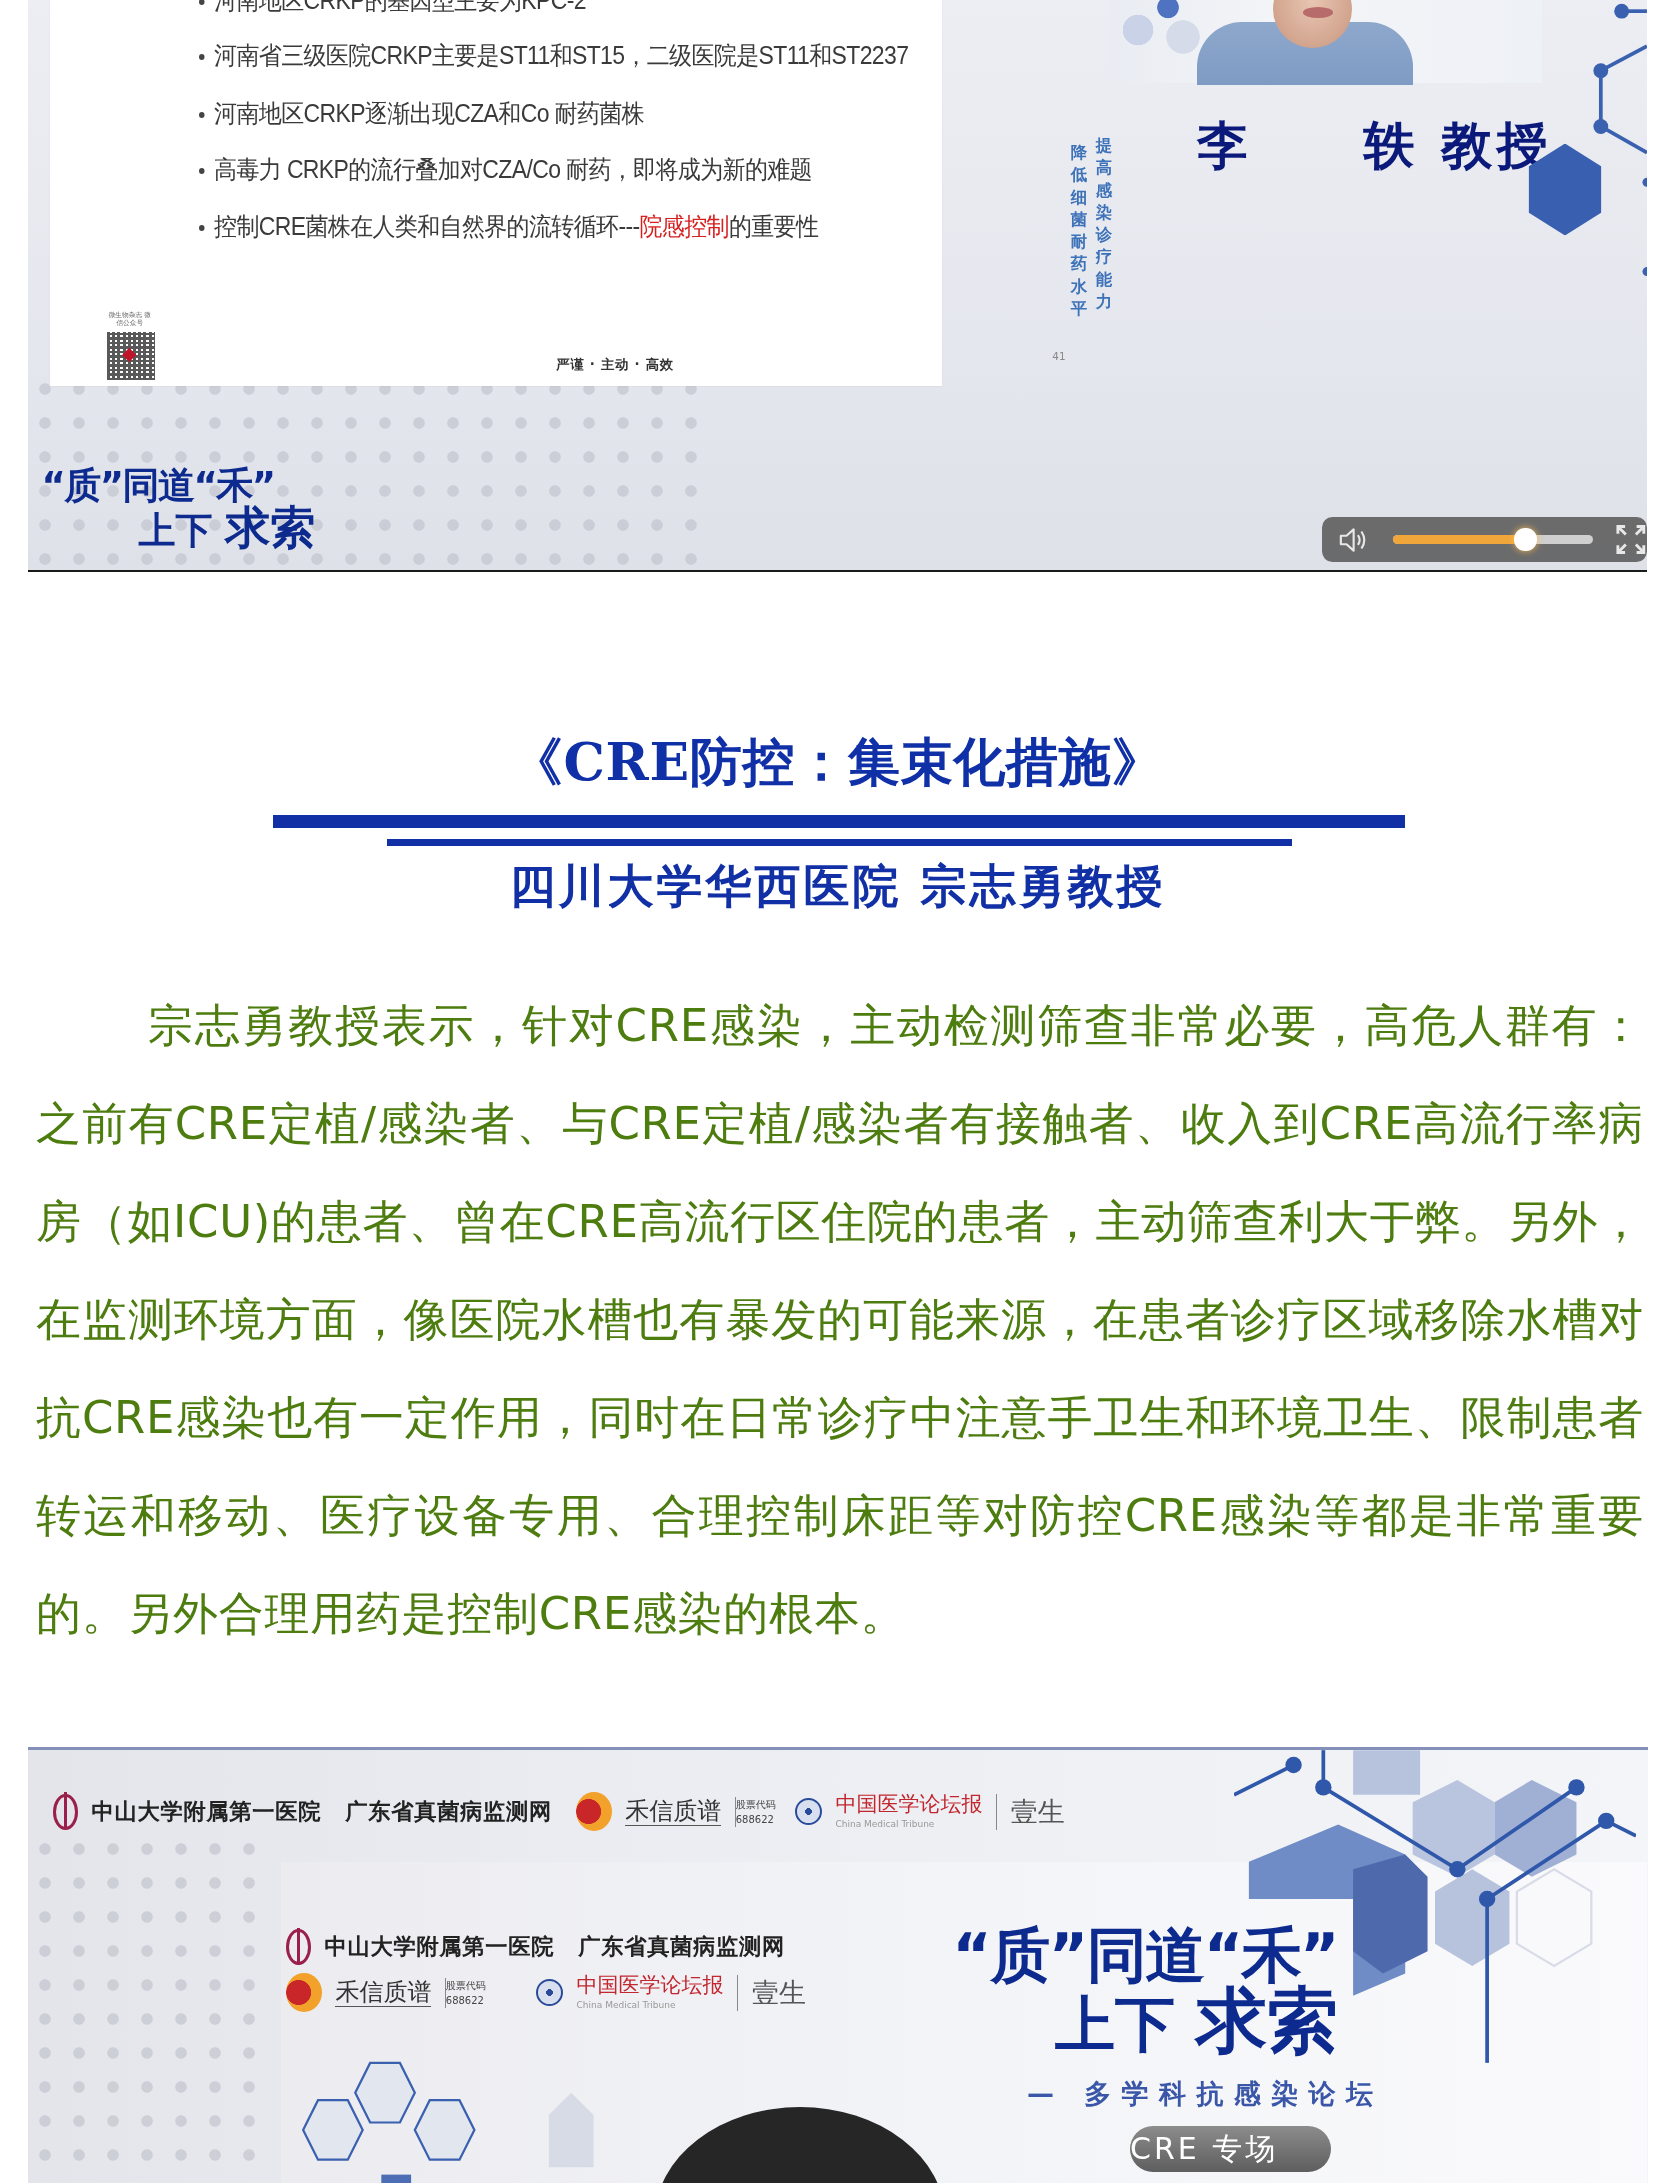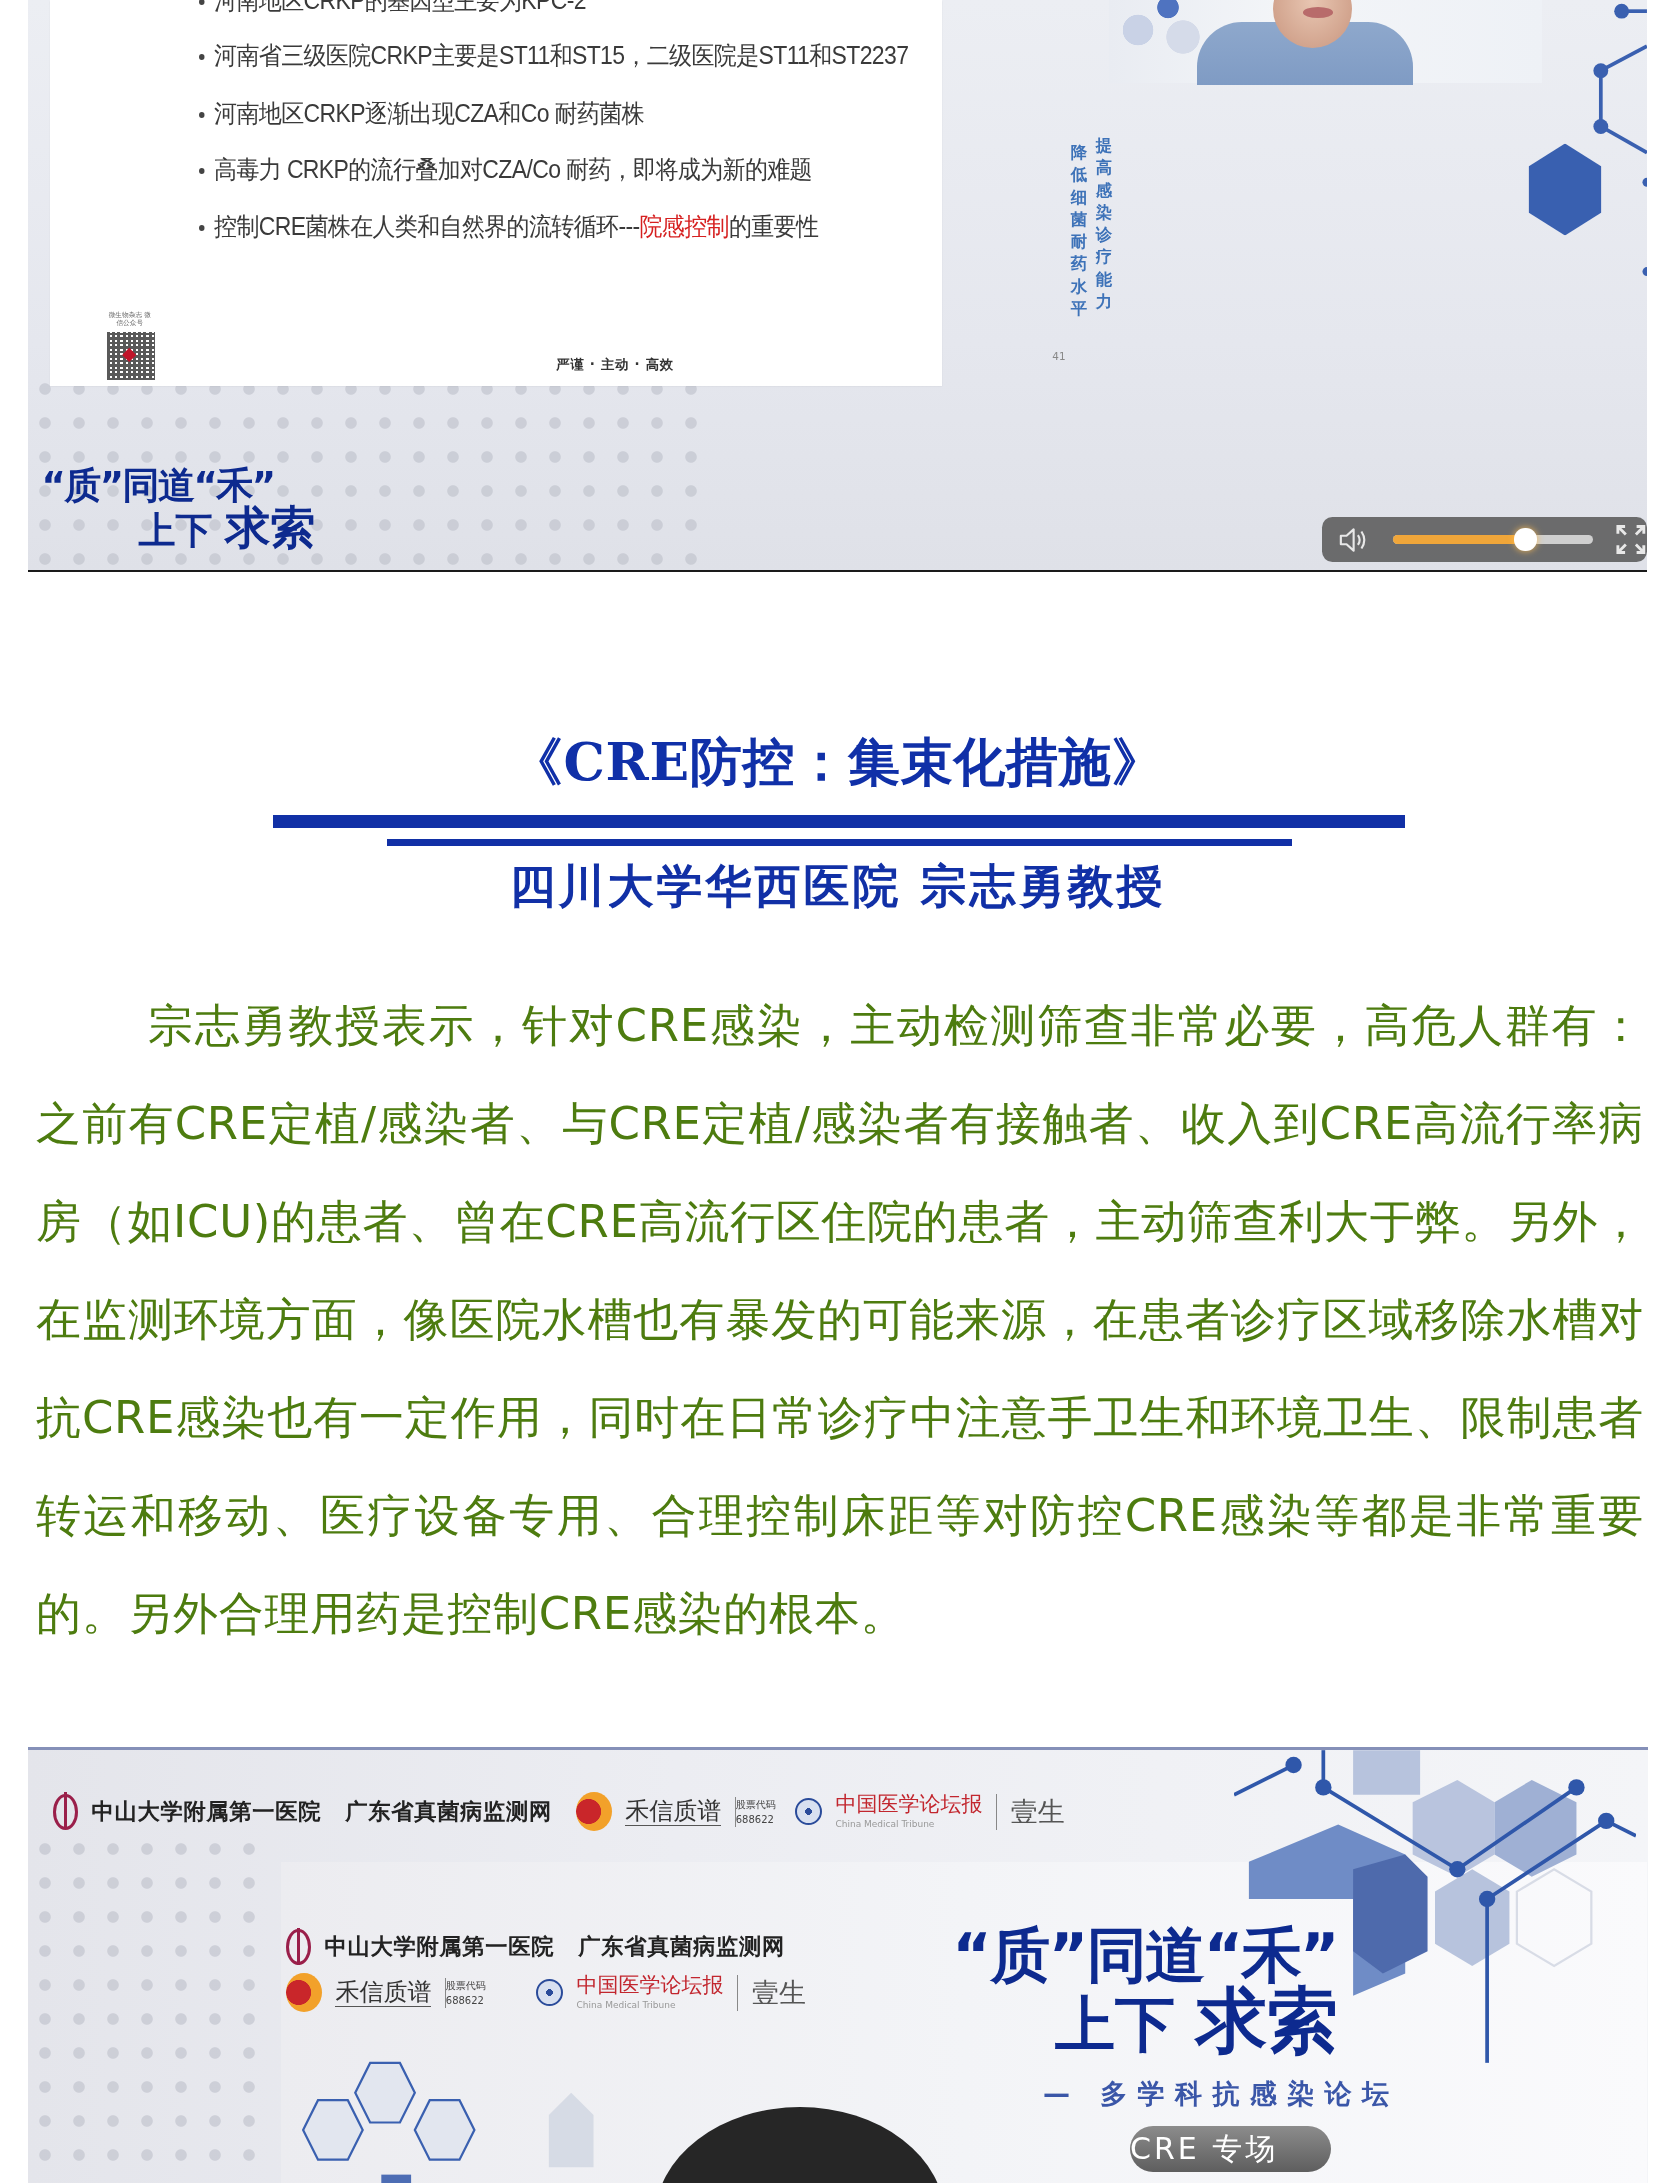--- a/index.html
+++ b/index.html
@@ -164,20 +164,21 @@
     <div class="abs vert" style="left:1019px;top:141px;">降低细菌耐药水平</div>
     <div class="abs vert" style="left:1044px;top:145px;top:134px;">提高感染诊疗能力</div>
   </div>
 
   <div class="abs speaker-cam" style="left:1081px;"></div>
   <div class="abs hex-bg" style="left:1095px;"></div>
   <div class="abs person-shirt" style="left:1169px;"></div>
   <div class="abs person-face" style="left:1245px;"></div>
   <div class="abs person-mouth" style="left:1275px;"></div>
 
+  <div class="abs speaker-name" style="left:1169px;">李　　轶 教授</div>
 
   <svg class="abs" style="left:1482px;top:0;width:137px;height:372px;" viewBox="0 0 184 500" width="137" height="372">
     <line x1="122" y1="95" x2="184" y2="62" stroke="#3a60b0" stroke-width="5"></line>
     <line x1="122" y1="95" x2="122" y2="170" stroke="#3a60b0" stroke-width="5"></line>
     <line x1="122" y1="170" x2="184" y2="205" stroke="#3a60b0" stroke-width="5"></line>
     <line x1="184" y1="15" x2="150" y2="15" stroke="#3a60b0" stroke-width="5"></line>
     <circle cx="122" cy="95" r="10" fill="#3a60b0"></circle>
     <circle cx="122" cy="170" r="10" fill="#3a60b0"></circle>
     <circle cx="150" cy="15" r="10" fill="#3a60b0"></circle>
     <circle cx="184" cy="245" r="6" fill="#3a60b0"></circle>
@@ -257,21 +258,21 @@
     <polygon points="400,90 430,60 460,90 460,160 400,160" fill="#d6dbe5"></polygon>
     <rect x="175" y="170" width="40" height="30" fill="#4d6db4"></rect>
   </svg>
 
   <div class="abs hair" style="left:627px;"></div>
 
   <div class="abs banner-title" style="left:804px;top:173px;width:506px;">
     <div class="l1">“质”同道“禾”</div>
     <div class="l2"><span>上下</span> <span class="big">求索</span></div>
   </div>
-  <div class="abs forum" style="left:999px;top:326px;margin-left:16px;">— 多学科抗感染论坛</div>
+  <div class="abs forum" style="left:999px;top:326px;">— 多学科抗感染论坛</div>
   <div class="abs cre-pill" style="left:1102px;top:376px;">CRE 专场</div>
 
   <svg class="abs hexes2" style="left:1206px;" viewBox="0 0 540 420">
     <polygon points="160,0 250,0 250,60 160,60" fill="#b7c3dd"></polygon>
     <polygon points="240,70 300,40 350,70 350,140 300,170 240,140" fill="#b9c4de"></polygon>
     <polygon points="350,70 400,40 460,70 460,140 400,170 350,140" fill="#9fb0d4"></polygon>
     <polygon points="20,150 140,100 230,140 230,300 160,330 160,200 20,200" fill="#6f8cc6"></polygon>
     <polygon points="160,160 230,140 260,170 260,270 200,300 160,270" fill="#4e6aac"></polygon>
     <polygon points="270,190 320,160 370,190 370,260 320,290 270,260" fill="#b7c3dd"></polygon>
     <polygon points="380,190 430,160 480,190 480,260 430,290 380,260" fill="none" stroke="#d8dce6" stroke-width="3"></polygon>

